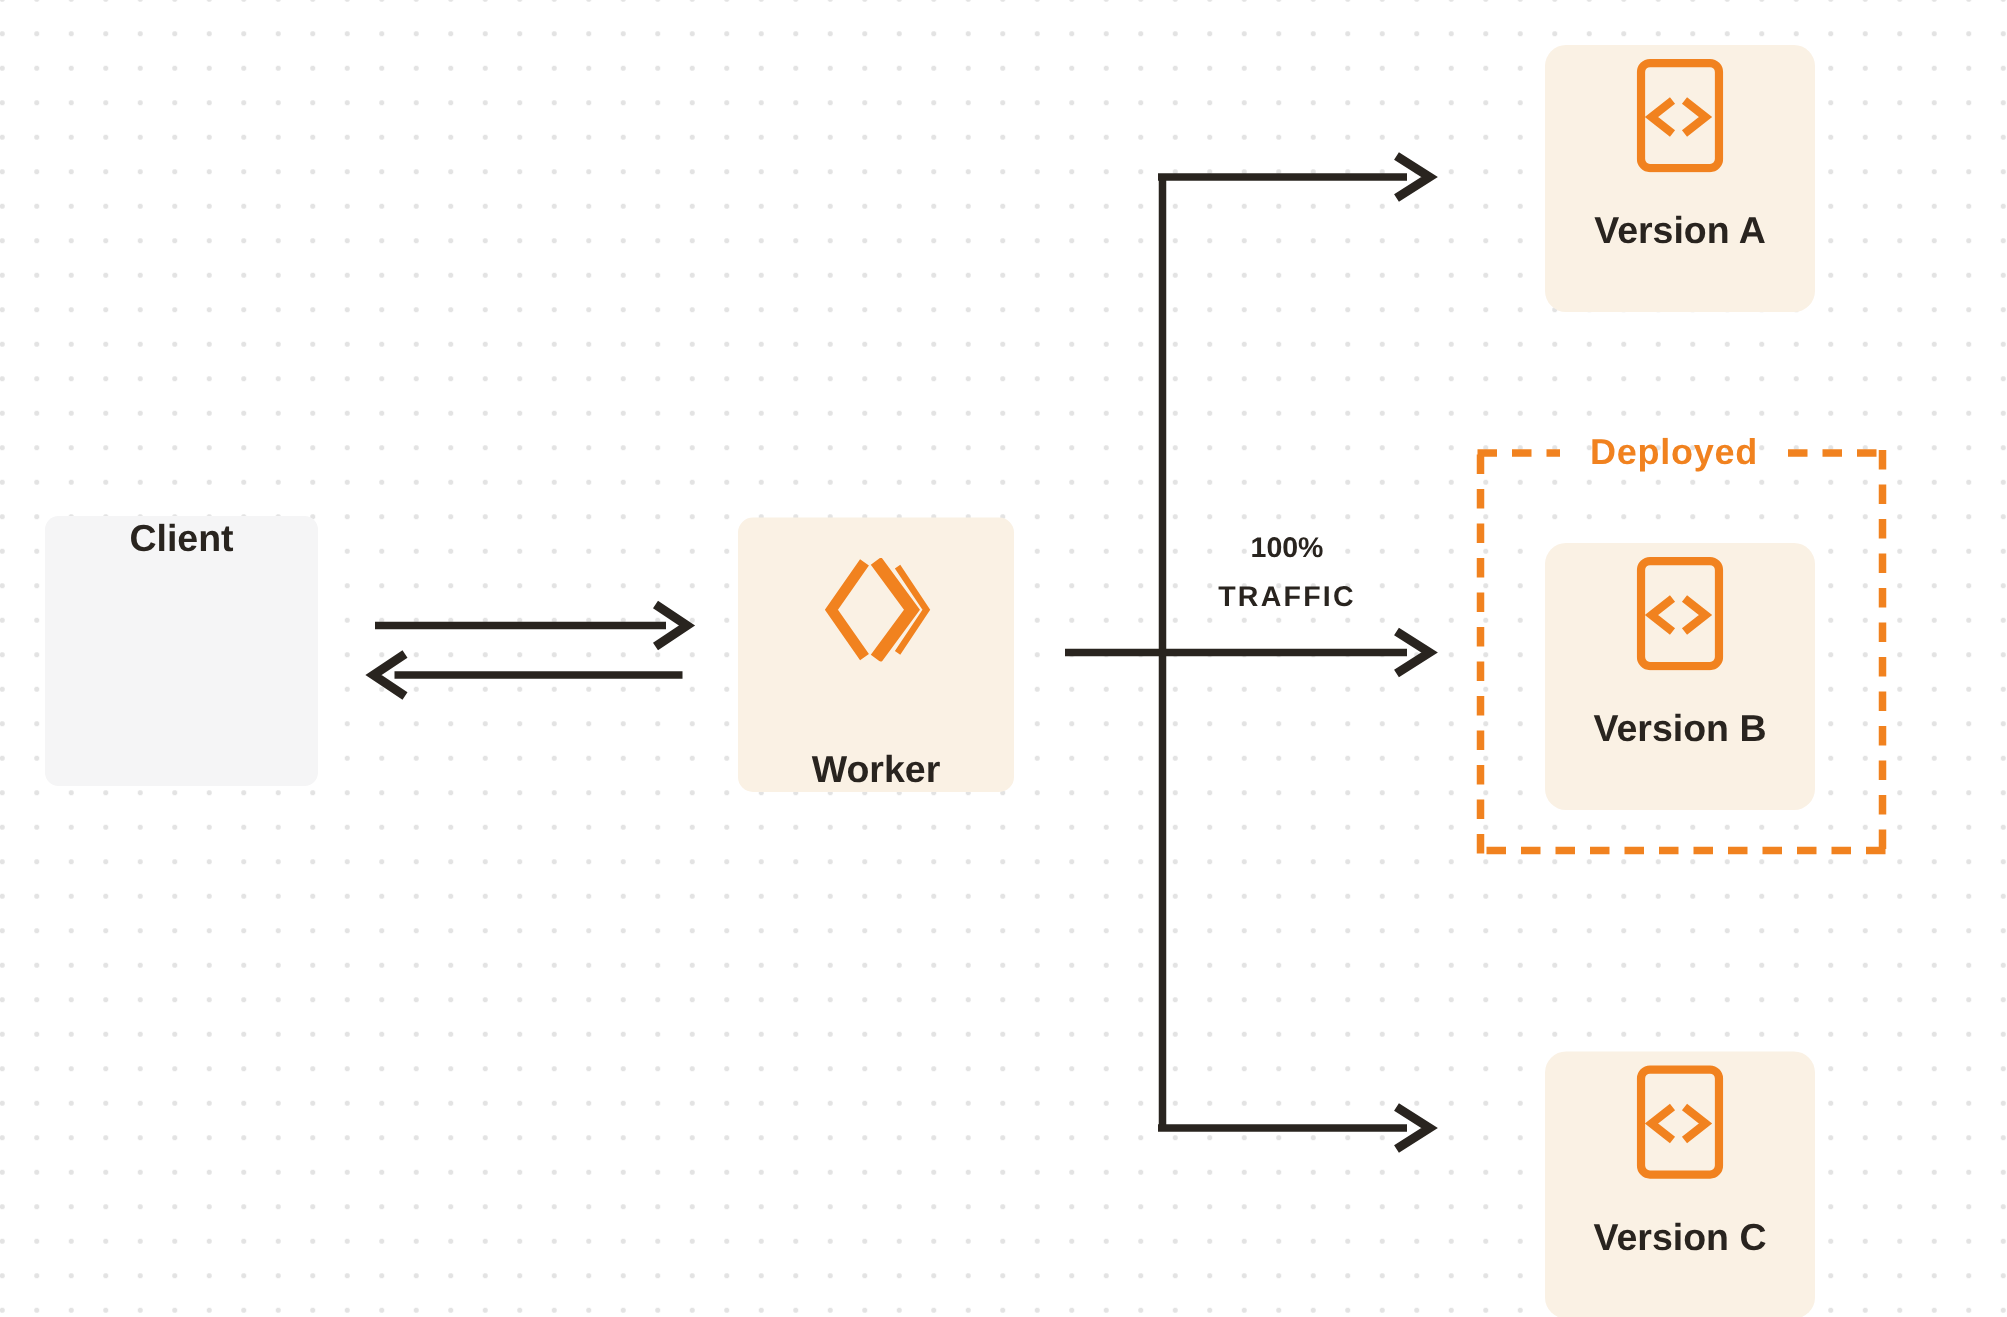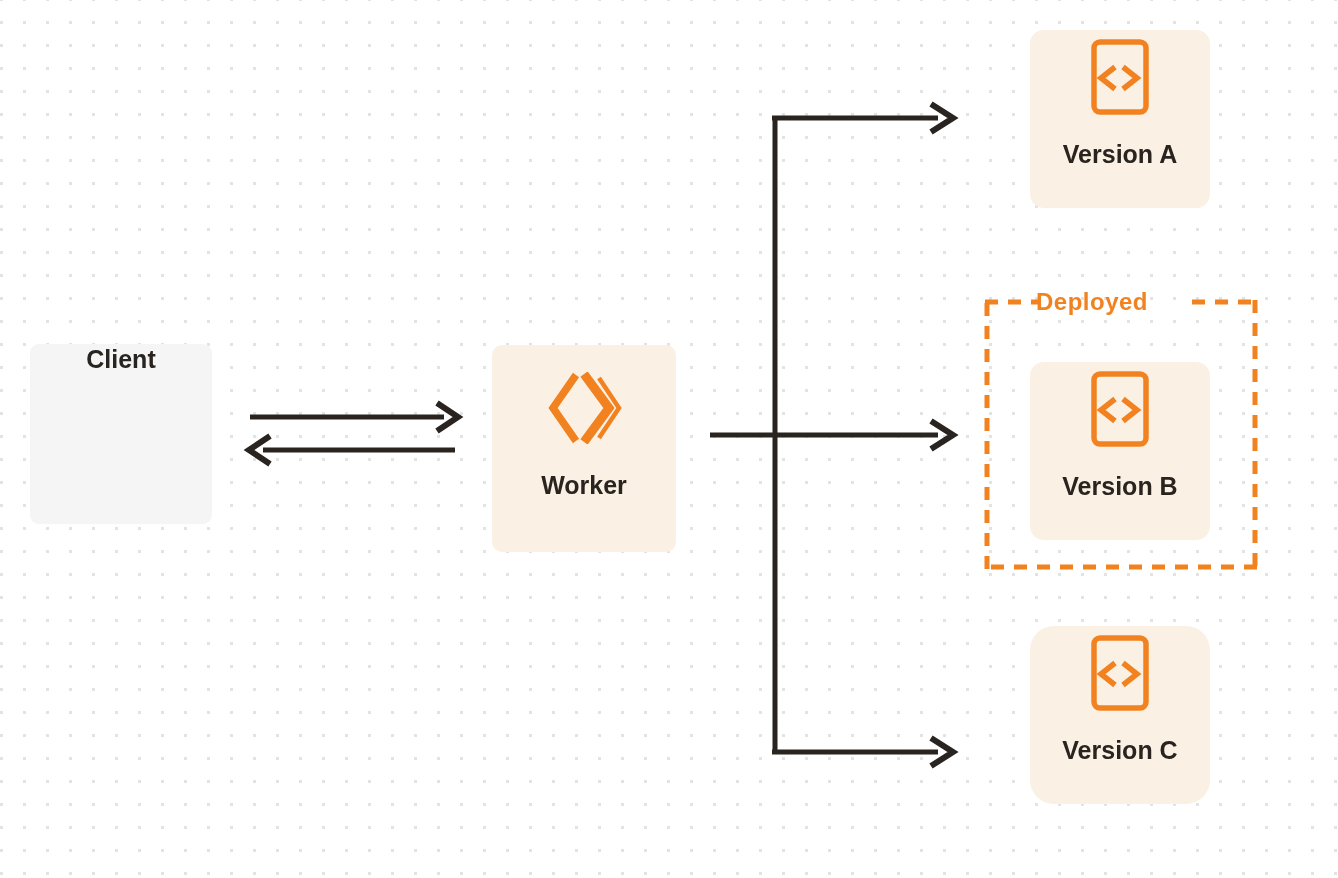--- a/index.html
+++ b/index.html
@@ -45,53 +45,55 @@
     white-space:nowrap;
   }
   .client{
     left:30px;top:344px;
     width:182px;height:180px;
     background:var(--graybox);
     border-radius:9px;
   }
   .worker{
     left:492px;top:345px;
-    width:184px;height:207px;
+    width:184px;height:183px;
     background:var(--cream);
     border-radius:10px;
     padding-top:27px;
+    gap:31px;
   }
   .worker .icon{margin-bottom:26px;}
   .version{
     width:180px;height:178px;
     background:var(--cream);
     border-radius:14px;
     padding-top:9px;
   }
   .version .icon{margin-bottom:24px;}
   .version-a{left:1030px;top:30px;}
   .version-b{left:1030px;top:362px;}
-  .version-c{left:1030px;top:626px;border-radius:24px;}
+  .version-c{left:1030px;top:701px;}
   .traffic-label{
     position:absolute;
     left:778px;top:349px;
     width:160px;
     z-index:2;
     text-align:center;
     font-weight:bold;
     color:var(--ink);
     font-size:19px;
     line-height:33px;
   }
   .traffic-label .line2{letter-spacing:1.5px;}
   .deployed-label{
     position:absolute;
     left:1036px;top:287px;
     width:160px;
     z-index:2;
+    text-align:center;
     font-weight:bold;
     font-size:24px;
     line-height:29px;
     color:var(--orange);
     letter-spacing:0.5px;
     white-space:nowrap;
   }
   .icon{display:block;}
 </style>
 </head>
@@ -139,20 +141,24 @@
 
   <div class="node worker">
     <svg class="icon" width="76" height="72" viewBox="0 0 76 72" fill="none" stroke="#F1821F" stroke-linejoin="miter">
       <path d="M30,3 L7,36 L30,69" stroke-width="7.5"></path>
       <path d="M38,2 L63,36 L38,70" stroke-width="9"></path>
       <path d="M53,6 L73,36 L53,66" stroke-width="4.5"></path>
     </svg>
     <div class="node-label">Worker</div>
   </div>
 
+  <div class="traffic-label">
+    <div class="line1">100%</div>
+    <div class="line2">TRAFFIC</div>
+  </div>
 
   <div class="deployed-label">Deployed</div>
 
   <div class="node version version-a">
     <svg class="icon" width="58" height="76" viewBox="0 0 58 76" fill="none" stroke="#F1821F" stroke-linejoin="miter">
       <rect x="3" y="3" width="52" height="70" rx="6" stroke-width="5.5"></rect>
       <path d="M24,28 L10,39 L24,50" stroke-width="5.5"></path>
       <path d="M32,28 L46,39 L32,50" stroke-width="5.5"></path>
     </svg>
     <div class="node-label">Version A</div>

